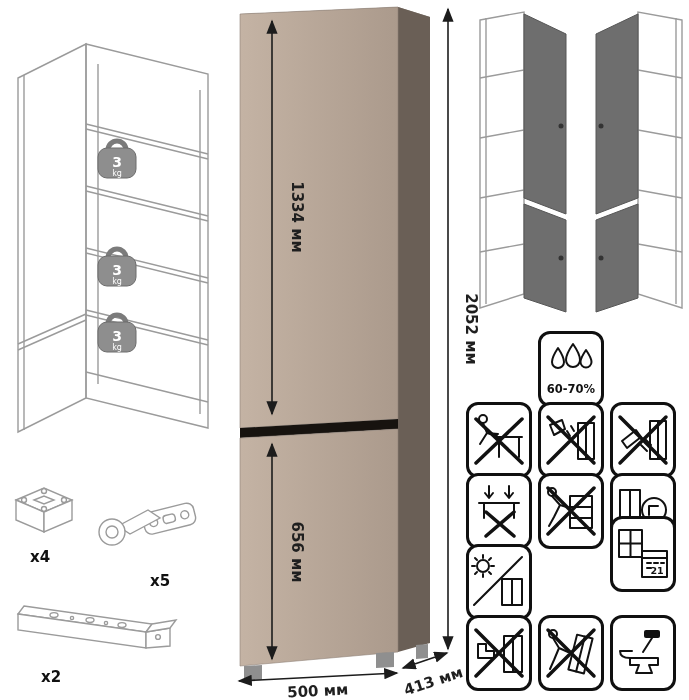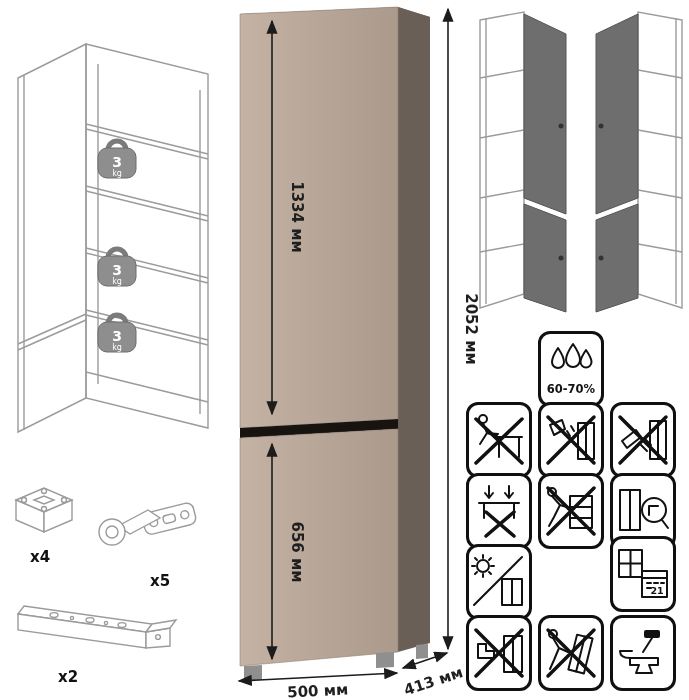--- a/index.html
+++ b/index.html
@@ -159,21 +159,21 @@
     <polygon class="ol" points="6,26 134,44 134,60 6,42"></polygon>
     <polygon class="ol" points="134,44 158,40 158,58 134,60"></polygon>
     <polygon class="ol" points="140,36 164,32 158,40 134,44"></polygon>
     <ellipse class="oln" cx="42" cy="27" rx="4" ry="2.4"></ellipse>
     <ellipse class="oln" cx="78" cy="32" rx="4" ry="2.4"></ellipse>
     <ellipse class="oln" cx="110" cy="37" rx="4" ry="2.4"></ellipse>
     <circle class="oln" cx="60" cy="30" r="1.6"></circle>
       <circle class="oln" cx="94" cy="35" r="1.6"></circle>
     <circle class="oln" cx="146" cy="49" r="2.4"></circle>
   </svg>
-  <span class="count-label" style="left:58px;top:668px">x2</span>
+  <span class="count-label" style="left:41px;top:668px">x2</span>
 
   <div class="icon-cell" style="left:538px;top:331px">
     <svg width="58" height="58" viewBox="0 0 58 58">
       <path class="pict" d="M16,8 q6,9 6,14 a6,6 0 1 1 -12,0 q0,-5 6,-14 Z"></path>
       <path class="pict" fill="#111" d="M31,4 q7,10 7,16 a7,7 0 1 1 -14,0 q0,-6 7,-16 Z"></path>
       <path class="pict" d="M44,10 q5.5,8 5.5,12 a5.5,5.5 0 1 1 -11,0 q0,-4 5.5,-12 Z"></path>
       <text x="29" y="53" font-size="11.5" font-weight="bold" fill="#111" text-anchor="middle">60-70%</text>
     </svg>
   </div>
 
@@ -238,21 +238,21 @@
 
   <div class="icon-cell" style="left:466px;top:544px">
     <svg width="58" height="58" viewBox="0 0 58 58">
       <circle class="pict" cx="13" cy="13" r="6"></circle>
       <path class="pict" d="M13,2 V5 M13,21 V24 M2,13 H5 M21,13 H24 M5,5 l2,2 M19,19 l2,2 M21,5 l-2,2 M5,21 l2,-2" stroke-width="1.5"></path>
       <line class="pict" x1="4" y1="52" x2="52" y2="4" stroke-width="1.5"></line>
       <rect class="pict" x="32" y="26" width="20" height="26"></rect>
       <line class="pict" x1="42" y1="26" x2="42" y2="52" stroke-width="1.4"></line>
     </svg>
   </div>
-  <div class="icon-cell" style="left:610px;top:536px">
+  <div class="icon-cell" style="left:610px;top:516px">
     <svg width="58" height="58" viewBox="0 0 58 58">
       <rect class="pict" x="5" y="5" width="23" height="27"></rect>
       <line class="pict" x1="16.5" y1="5" x2="16.5" y2="32" stroke-width="1.5"></line>
       <line class="pict" x1="5" y1="18.5" x2="28" y2="18.5" stroke-width="1.5"></line>
       <rect class="pict" x="28" y="26" width="25" height="26"></rect>
       <line class="pict" x1="28" y1="33" x2="53" y2="33" stroke-width="1.5"></line>
       <path class="pict" d="M33,38 h4 M40,38 h4 M47,38 h3 M33,43 h4" stroke-width="1.4"></path>
       <text x="43" y="49" font-size="9.5" font-weight="bold" fill="#111" text-anchor="middle">21</text>
     </svg>
   </div>

